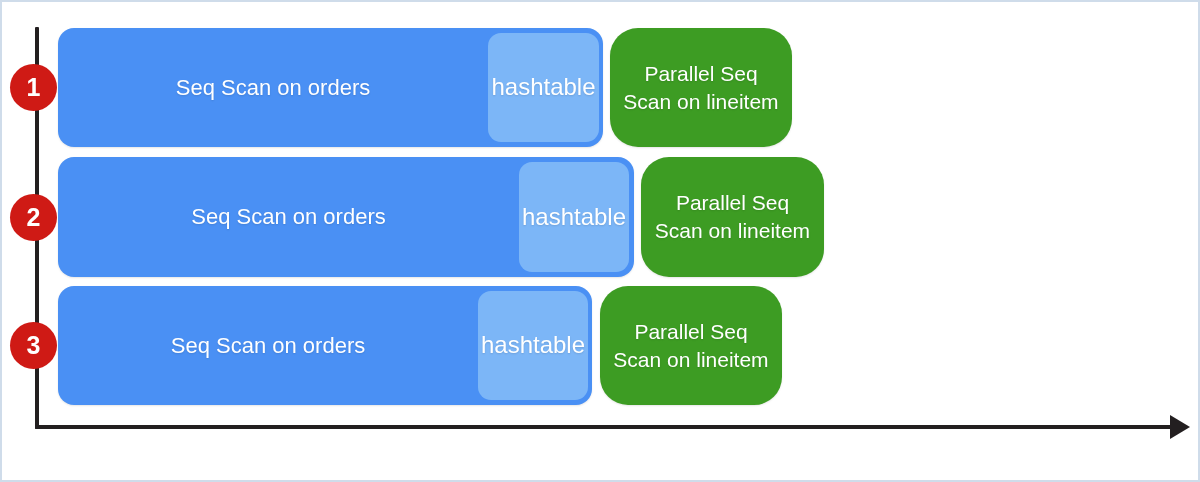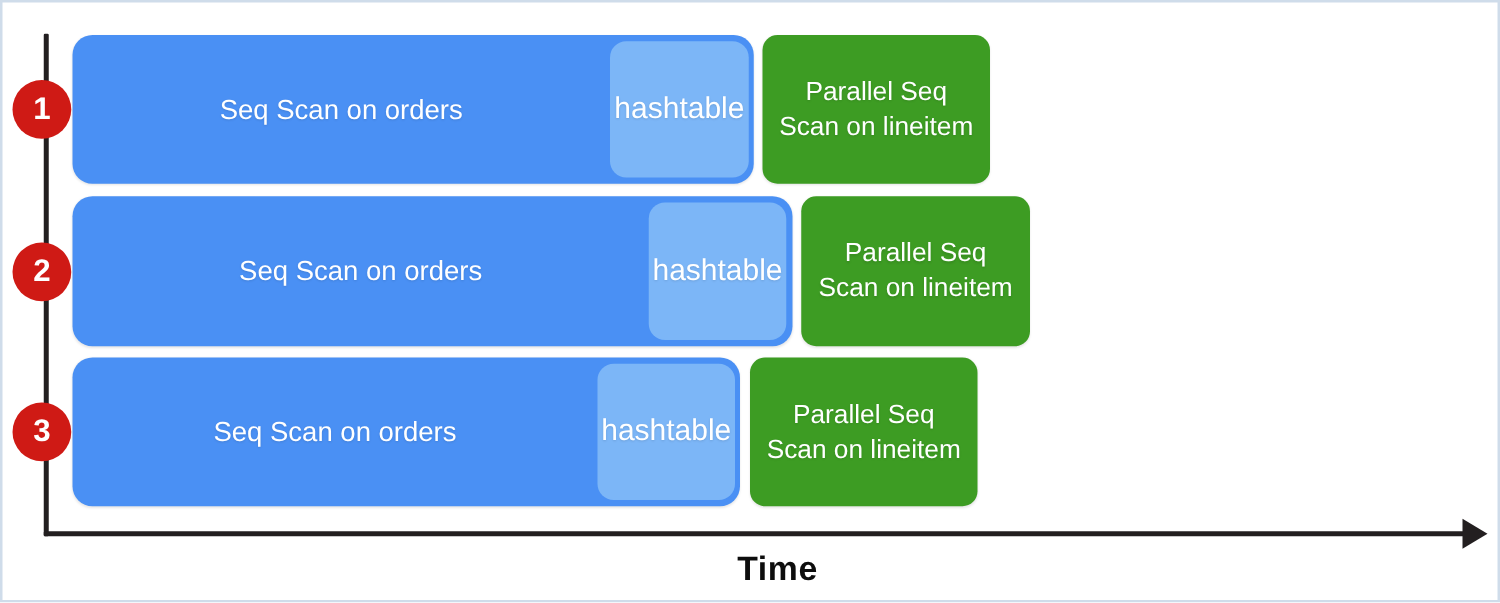--- a/index.html
+++ b/index.html
@@ -104,41 +104,40 @@
     justify-content: center;
     color: #ffffff;
     font-size: 24px;
     line-height: 1.28;
     text-align: center;
     text-shadow: 0 1px 2px rgba(0,0,0,0.12);
   }
   .green-box {
     position: absolute;
     background: #3d9c23;
-    border-radius: 12px;
+    border-radius: 28px;
     display: flex;
     align-items: center;
     justify-content: center;
     text-align: center;
     color: #ffffff;
     font-size: 21px;
     line-height: 1.32;
     text-shadow: 0 1px 2px rgba(0,0,0,0.12);
     box-shadow: 0 1px 2px rgba(0,0,0,0.10);
   }
 </style>
 </head>
 <body>
 
 <div id="canvas">
 
   <div class="axis-v"></div>
   <div class="axis-h"></div>
   <div class="axis-arrow"></div>
-  <div class="axis-label">Time</div>
 
   <div id="rows">
       <div class="badge" style="left: 8px; top: 62px;">1</div>
       <div class="scan-box" style="left: 56px; top: 26px; width: 545px; height: 119px;"></div>
       <div class="scan-label" style="left: 56px; top: 85.5px; width: 430px;">Seq Scan on orders</div>
       <div class="hash-box" style="left: 486px; top: 31px; width: 111px; height: 109px;">
         <span>hash</span>
         <span>table</span>
       </div>
       <div class="green-box" style="left: 608px; top: 26px; width: 182px; height: 119px;">

